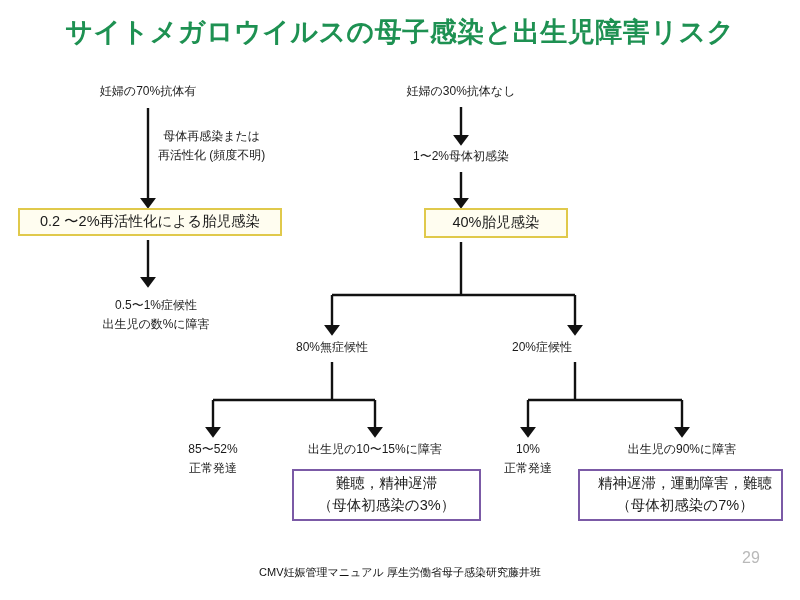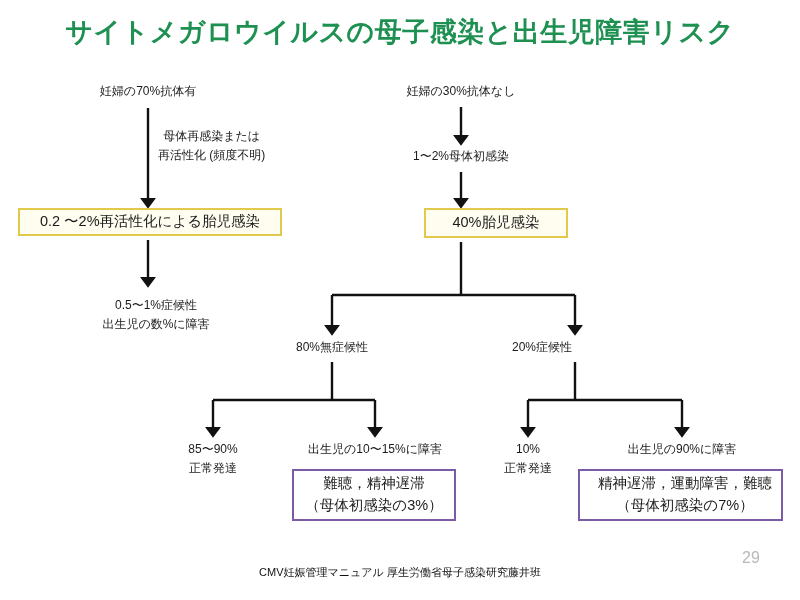--- a/index.html
+++ b/index.html
@@ -154,27 +154,27 @@
 
   <div class="abs node-text centered" style="left:461px; top:147px;">1〜2%母体初感染</div>
 
   <div class="abs box box-yellow" style="left:380px; top:208px; width:144px; height:30px;margin-left:44px;">
     <span>40%胎児感染</span>
   </div>
 
   <div class="abs node-text centered" style="left:332px; top:338px;">80%無症候性</div>
 
   <div class="abs node-text centered" style="left:213px; top:440px;">
-    <div>85〜90%</div>
+    <div>85〜52%</div>
     <div>正常発達</div>
   </div>
 
   <div class="abs node-text centered" style="left:375px; top:440px;">出生児の10〜15%に障害</div>
 
-  <div class="abs box box-purple" style="left:292px; top:469px; width:164px; height:52px;">
+  <div class="abs box box-purple" style="left:292px; top:469px; width:189px; height:52px;">
     <span>難聴，精神遅滞</span>
     <span>（母体初感染の3%）</span>
   </div>
 
   <div class="abs node-text centered" style="left:542px; top:338px;">20%症候性</div>
 
   <div class="abs node-text centered" style="left:528px; top:440px;">
     <div>10%</div>
     <div>正常発達</div>
   </div>

